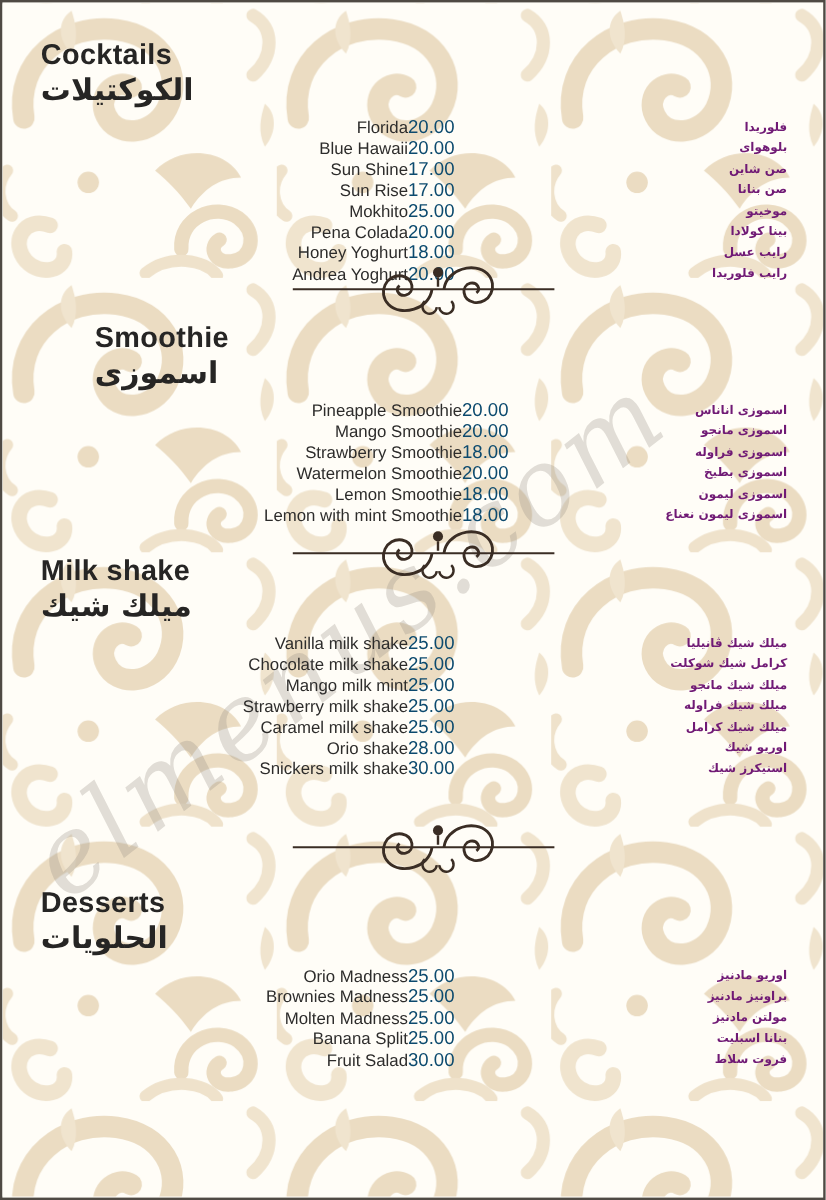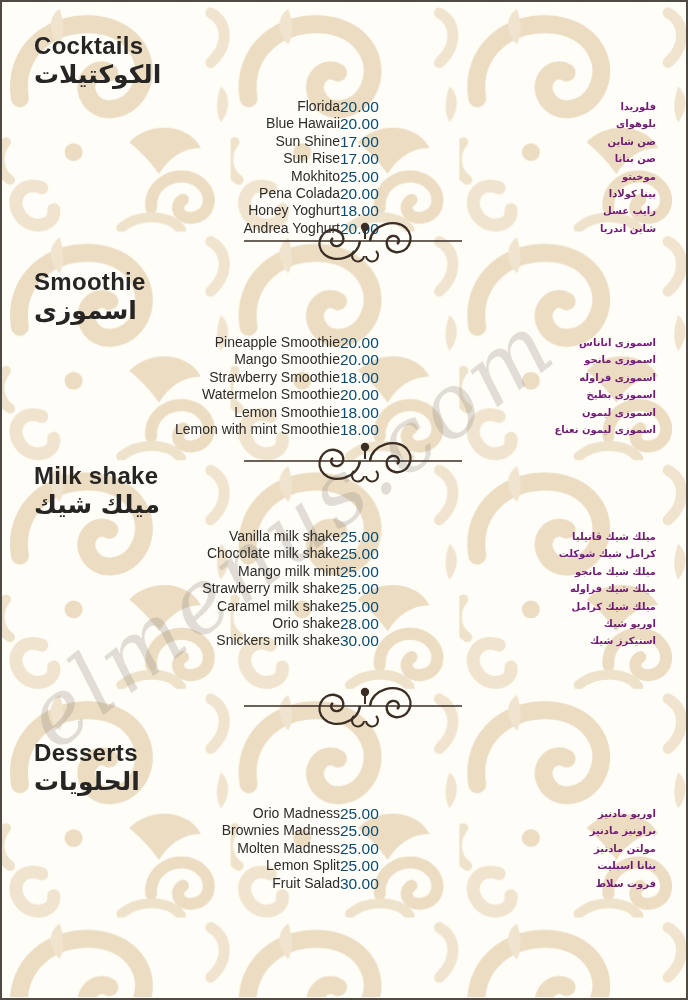--- a/index.html
+++ b/index.html
@@ -32,21 +32,21 @@
   .item-row .en    { font-size:14px; color:#2d2c2b;text-align:right; }
   .item-row .price { font-size:15.5px; color:#0c4a6e; }
   .item-row .ar    { font-size:10px; font-weight:bold; color:#701a75; text-align:right;
                      direction:rtl; font-family:"DejaVu Sans", sans-serif; }
 
   .divider { position:absolute; left:240px; width:222px; height:54px; }
   .divider path, .divider circle { stroke:#3a2d24; }
   .divider .fill { fill:#3a2d24; stroke:none; }
 
   #sec-cocktails { top:30px; }
-  #sec-smoothie  { top:266px; }
+  #sec-smoothie  { top:266px;margin-left:45px; }
   #sec-milkshake { top:460px; }
   #sec-desserts  { top:737px; }
   #divider-1 { top:212px; }
   #divider-2 { top:432px; }
   #divider-3 { top:677px; }
 </style>
 </head>
 <body>
 
 <div class="page">
@@ -114,21 +114,21 @@
           <span class="ar" dir="rtl">بينا كولادا</span>
         </div>
         <div class="item-row">
           <span class="en">Honey Yoghurt</span>
           <span class="price">18.00</span>
           <span class="ar" dir="rtl">رايب عسل</span>
         </div>
         <div class="item-row">
           <span class="en">Andrea Yoghurt</span>
           <span class="price">20.00</span>
-          <span class="ar" dir="rtl">شاين اندريا</span>
+          <span class="ar" dir="rtl">رايب فلوريدا</span>
         </div>
       </div>
   </div>
 
   <svg class="divider" id="divider-1" viewBox="0 0 222 54" aria-hidden="true">
     <path d="M2 27 H220" fill="none" stroke-width="1.6"></path>
     <path d="M118 27 C116 44 92 50 82 40 C72 30 80 14 93 16 C103 18 104 30 96 32 C90 33 87 27 91 24" fill="none" stroke-width="2.4"></path>
     <path d="M128 27 C130 10 154 4 164 14 C174 24 166 40 153 38 C143 36 142 24 150 22 C156 21 159 27 155 30" fill="none" stroke-width="2.4"></path>
     <circle class="fill" cx="123" cy="13" r="4.2"></circle>
     <path d="M123 17 L123 25" fill="none" stroke-width="2"></path>
@@ -251,21 +251,21 @@
           <span class="en">Brownies Madness</span>
           <span class="price">25.00</span>
           <span class="ar" dir="rtl">براونيز مادنيز</span>
         </div>
         <div class="item-row">
           <span class="en">Molten Madness</span>
           <span class="price">25.00</span>
           <span class="ar" dir="rtl">مولتن مادنيز</span>
         </div>
         <div class="item-row">
-          <span class="en">Lemon Split</span>
+          <span class="en">Banana Split</span>
           <span class="price">25.00</span>
           <span class="ar" dir="rtl">بنانا اسبليت</span>
         </div>
         <div class="item-row">
           <span class="en">Fruit Salad</span>
           <span class="price">30.00</span>
           <span class="ar" dir="rtl">فروت سلاط</span>
         </div>
       </div>
   </div>

